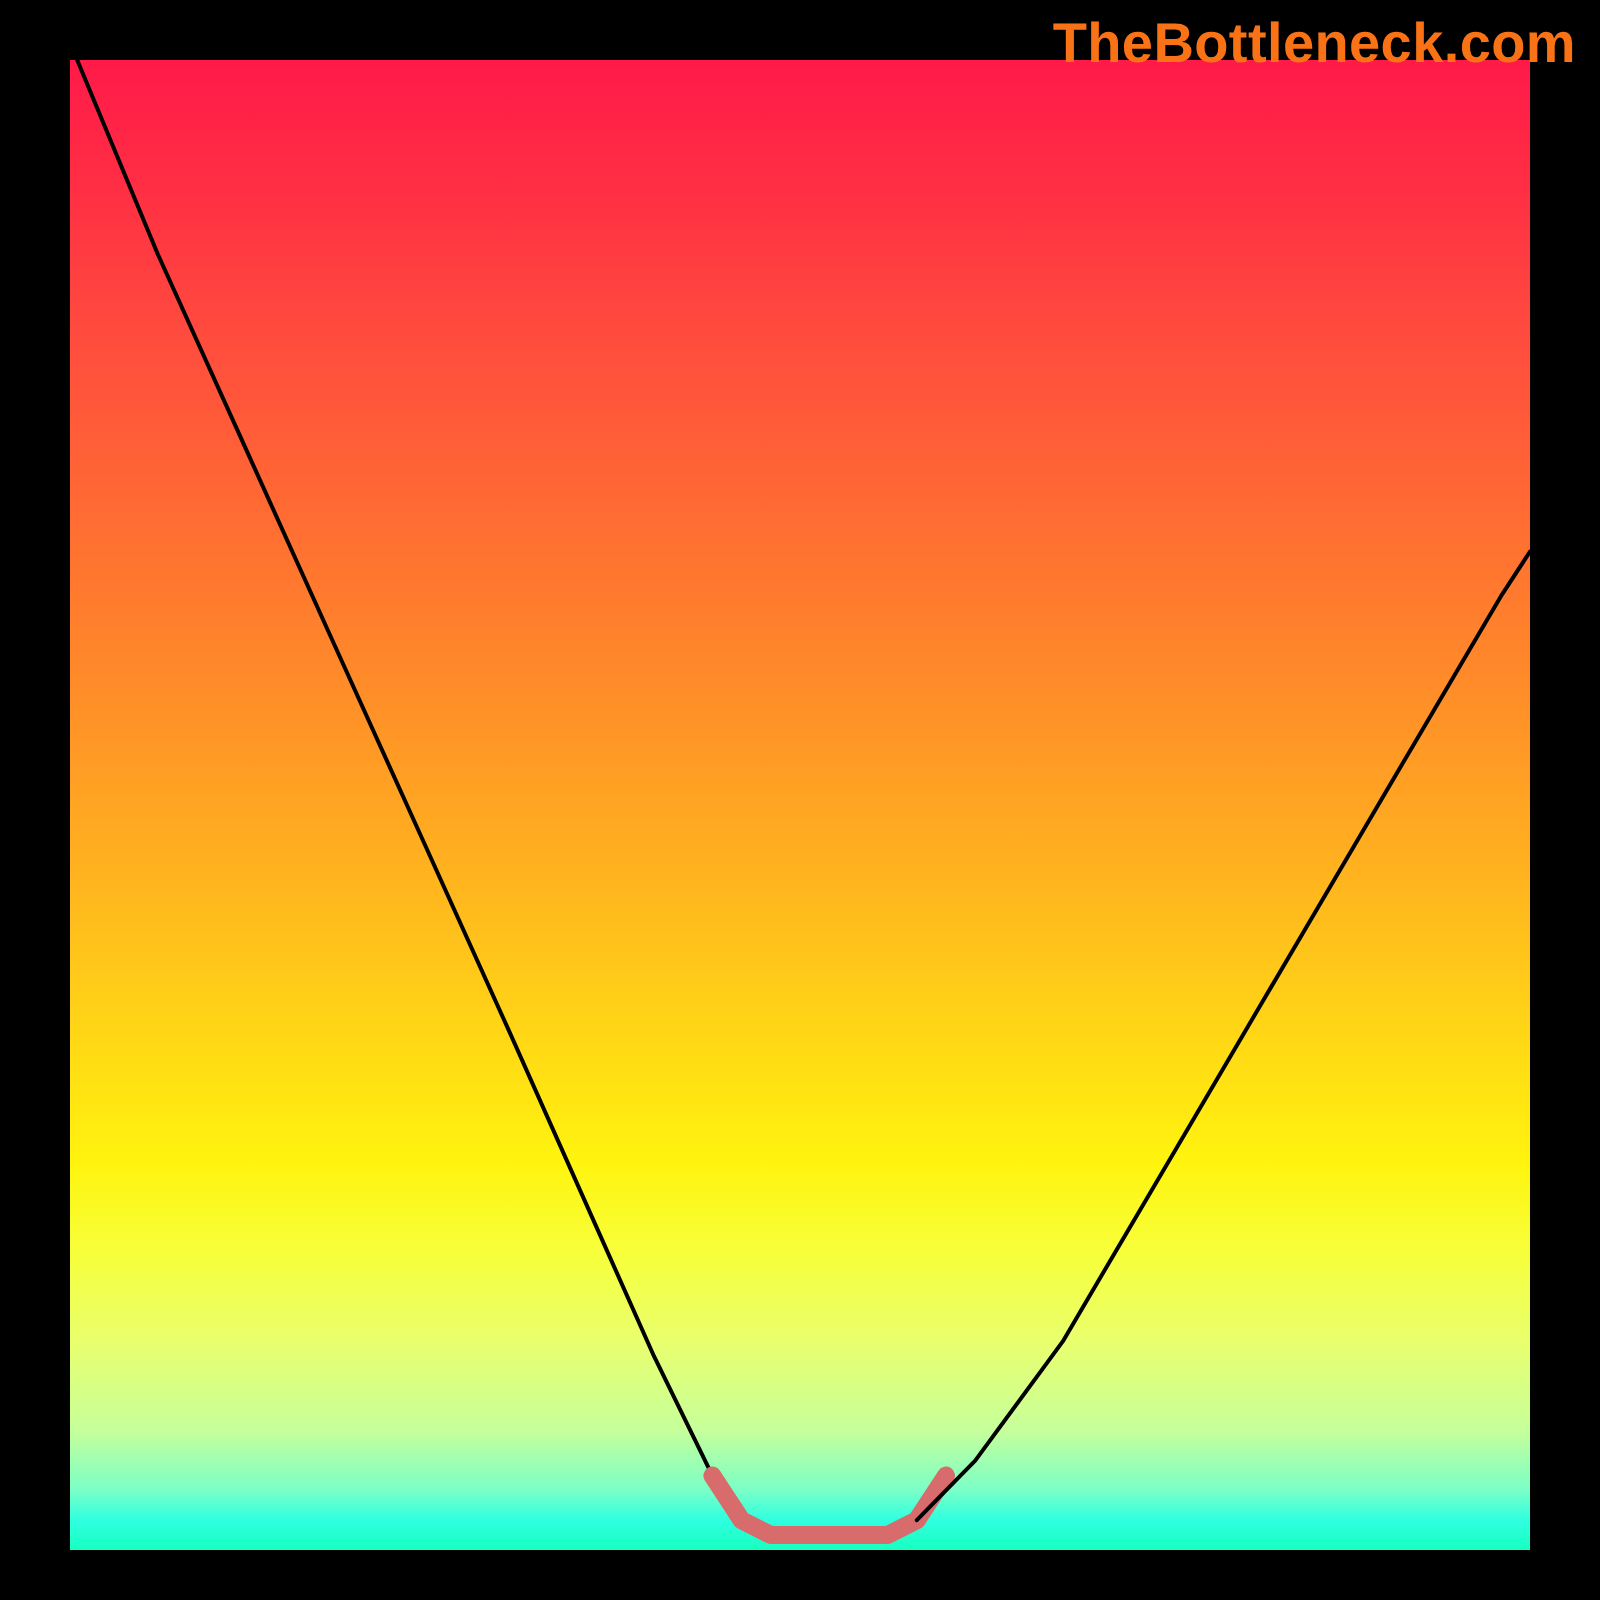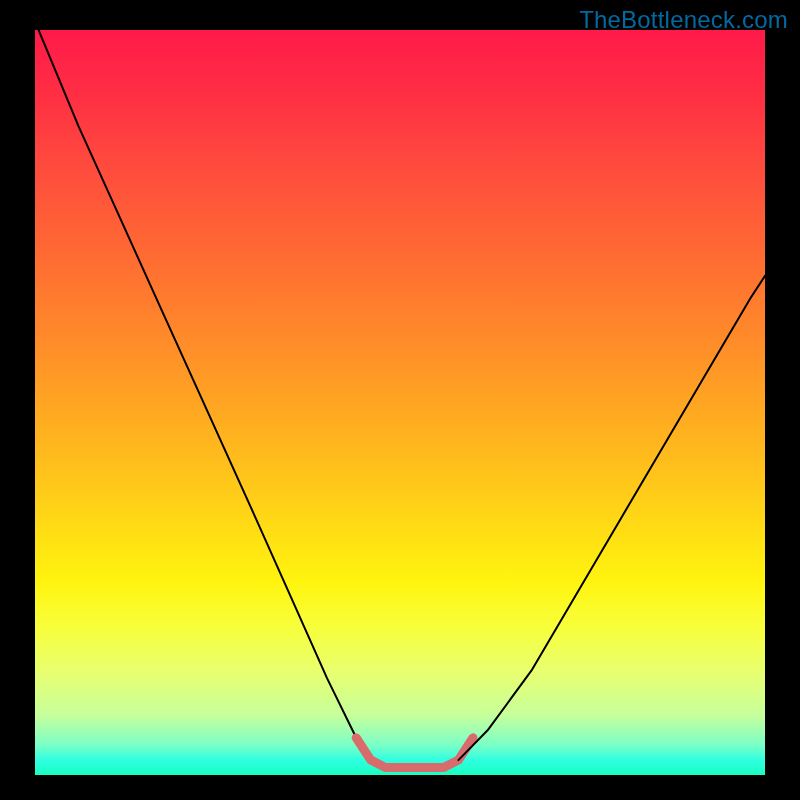--- a/index.html
+++ b/index.html
@@ -45,23 +45,23 @@
   .curve {
     position: absolute;
     left: 0; top: 0;
     width: 730px; height: 745px;
     pointer-events: none;
   }
   .watermark {
     position: absolute;
     top: 6px;
     right: 12px;
-    color: #0369a1;
-    font-size: 24px;
-    font-weight: 400;
+    color: #f97316;
+    font-size: 28px;
+    font-weight: 700;
     letter-spacing: 0.2px;
     user-select: none;
   }
 </style>
 </head>
 <body>
 
 <div class="frame">
 
   <div class="plot-area">

